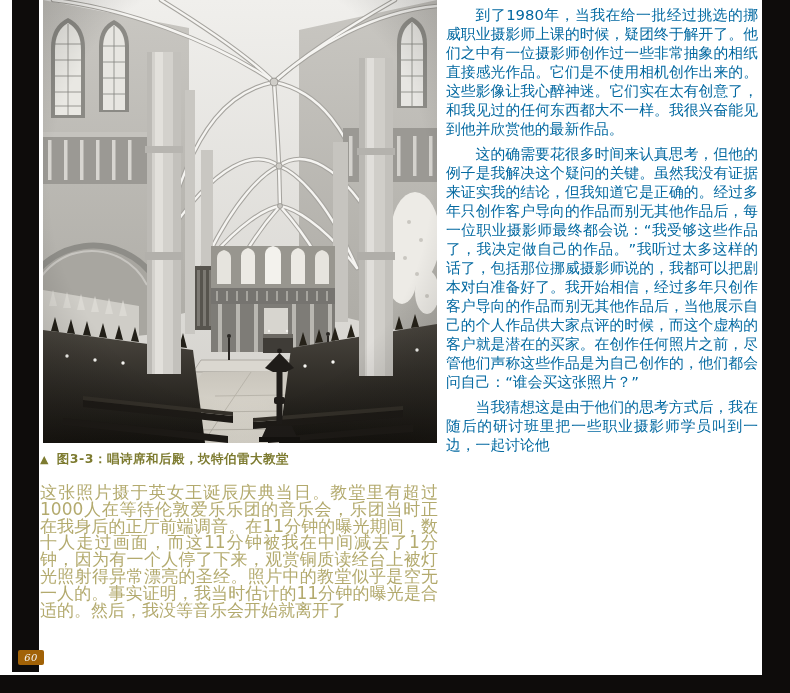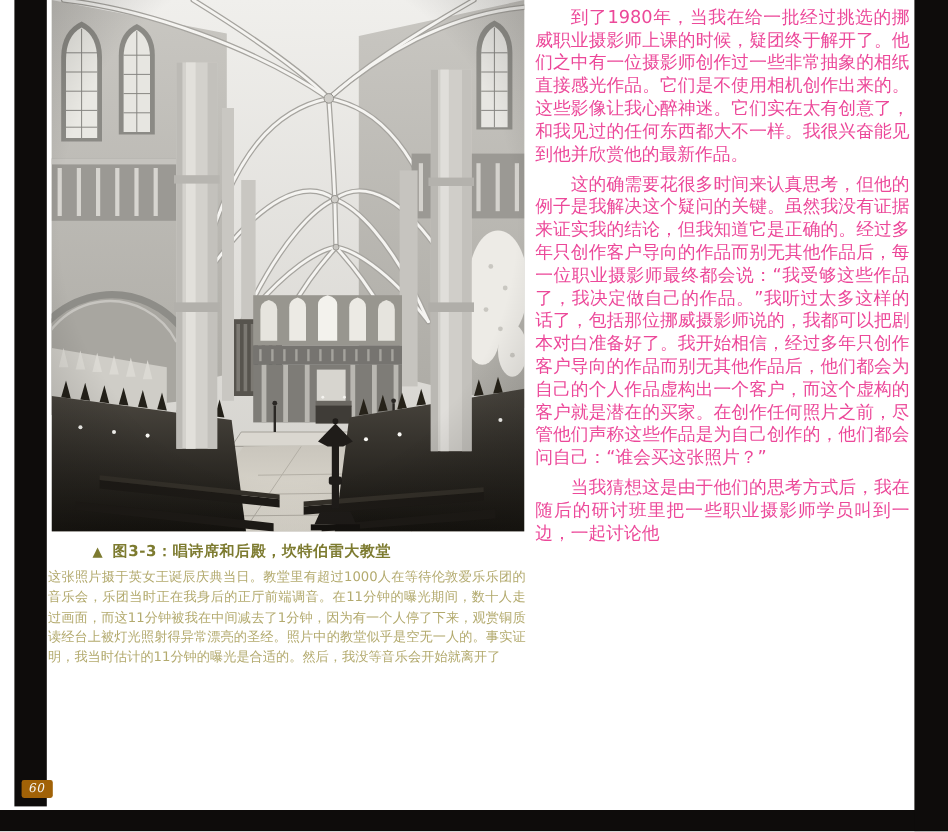--- a/index.html
+++ b/index.html
@@ -15,32 +15,32 @@
     background:#a16207; color:#f5f4f2; border-radius:2px;
     display:flex; align-items:center; justify-content:center;
     font:italic 10px "DejaVu Serif", serif; letter-spacing:0.5px;
   }
   .photo { position:absolute; left:43px; top:0; width:394px; height:443px; background:#d8d6d2; }
   .photo svg { display:block; }
 
   .figure { position:absolute; left:40px; top:451px; width:398px; }
   .fig-title {
     font-size:12.5px; font-weight:bold; color:#7d7b30;
-    margin:0 0 5px 0; letter-spacing:0.5px;padding-left:37px;
+    margin:0 0 16px 0; letter-spacing:0.5px;
   }
   .fig-title .marker { font-size:11px; margin-right:3px; }
   .fig-body {
-    margin:0; font-size:11px; line-height:16.8px; color:#b3aa6e;
+    margin:0; font-size:17px; line-height:16.8px; color:#b3aa6e;
     text-align:justify;
   }
 
   .article { position:absolute; left:446px; top:5px; width:312px; }
   .article p {
     margin:0 0 6px 0; text-indent:2em;
-    font-size:14.8px; line-height:19px; color:#ec4899;
+    font-size:14.8px; line-height:19px; color:#0369a1;
     text-align:justify;
   }
 </style>
 </head>
 <body>
 
 <div class="page">
 
   <div class="left-bar"></div>
 
@@ -356,21 +356,21 @@
   <div class="figure">
     <div class="fig-title">
       <span class="marker">▲</span>
       <span>图3-3：唱诗席和后殿，坎特伯雷大教堂</span>
     </div>
     <p class="fig-body">这张照片摄于英女王诞辰庆典当日。教堂里有超过1000人在等待伦敦爱乐乐团的音乐会，乐团当时正在我身后的正厅前端调音。在11分钟的曝光期间，数十人走过画面，而这11分钟被我在中间减去了1分钟，因为有一个人停了下来，观赏铜质读经台上被灯光照射得异常漂亮的圣经。照片中的教堂似乎是空无一人的。事实证明，我当时估计的11分钟的曝光是合适的。然后，我没等音乐会开始就离开了</p>
   </div>
 
   <div class="article">
     <p>到了1980年，当我在给一批经过挑选的挪威职业摄影师上课的时候，疑团终于解开了。他们之中有一位摄影师创作过一些非常抽象的相纸直接感光作品。它们是不使用相机创作出来的。这些影像让我心醉神迷。它们实在太有创意了，和我见过的任何东西都大不一样。我很兴奋能见到他并欣赏他的最新作品。</p>
-    <p>这的确需要花很多时间来认真思考，但他的例子是我解决这个疑问的关键。虽然我没有证据来证实我的结论，但我知道它是正确的。经过多年只创作客户导向的作品而别无其他作品后，每一位职业摄影师最终都会说：“我受够这些作品了，我决定做自己的作品。”我听过太多这样的话了，包括那位挪威摄影师说的，我都可以把剧本对白准备好了。我开始相信，经过多年只创作客户导向的作品而别无其他作品后，他们都会为自己的个人作品虚构出一个客户，而这个虚构的客户就是潜在的买家。在创作任何照片之前，尽管他们声称这些作品是为自己创作的，他们都会问自己：“谁会买这张照片？”</p>
+    <p>这的确需要花很多时间来认真思考，但他的例子是我解决这个疑问的关键。虽然我没有证据来证实我的结论，但我知道它是正确的。经过多年只创作客户导向的作品而别无其他作品后，每一位职业摄影师最终都会说：“我受够这些作品了，我决定做自己的作品。”我听过太多这样的话了，包括那位挪威摄影师说的，我都可以把剧本对白准备好了。我开始相信，经过多年只创作客户导向的作品而别无其他作品后，当他展示自己的个人作品供大家点评的时候，而这个虚构的客户就是潜在的买家。在创作任何照片之前，尽管他们声称这些作品是为自己创作的，他们都会问自己：“谁会买这张照片？”</p>
     <p>当我猜想这是由于他们的思考方式后，我在随后的研讨班里把一些职业摄影师学员叫到一边，一起讨论他</p>
   </div>
 
   <div class="page-badge">60</div>
   <div class="bottom-bar"></div>
   <div class="right-bar"></div>
 
 </div>
 
 </body></html>

